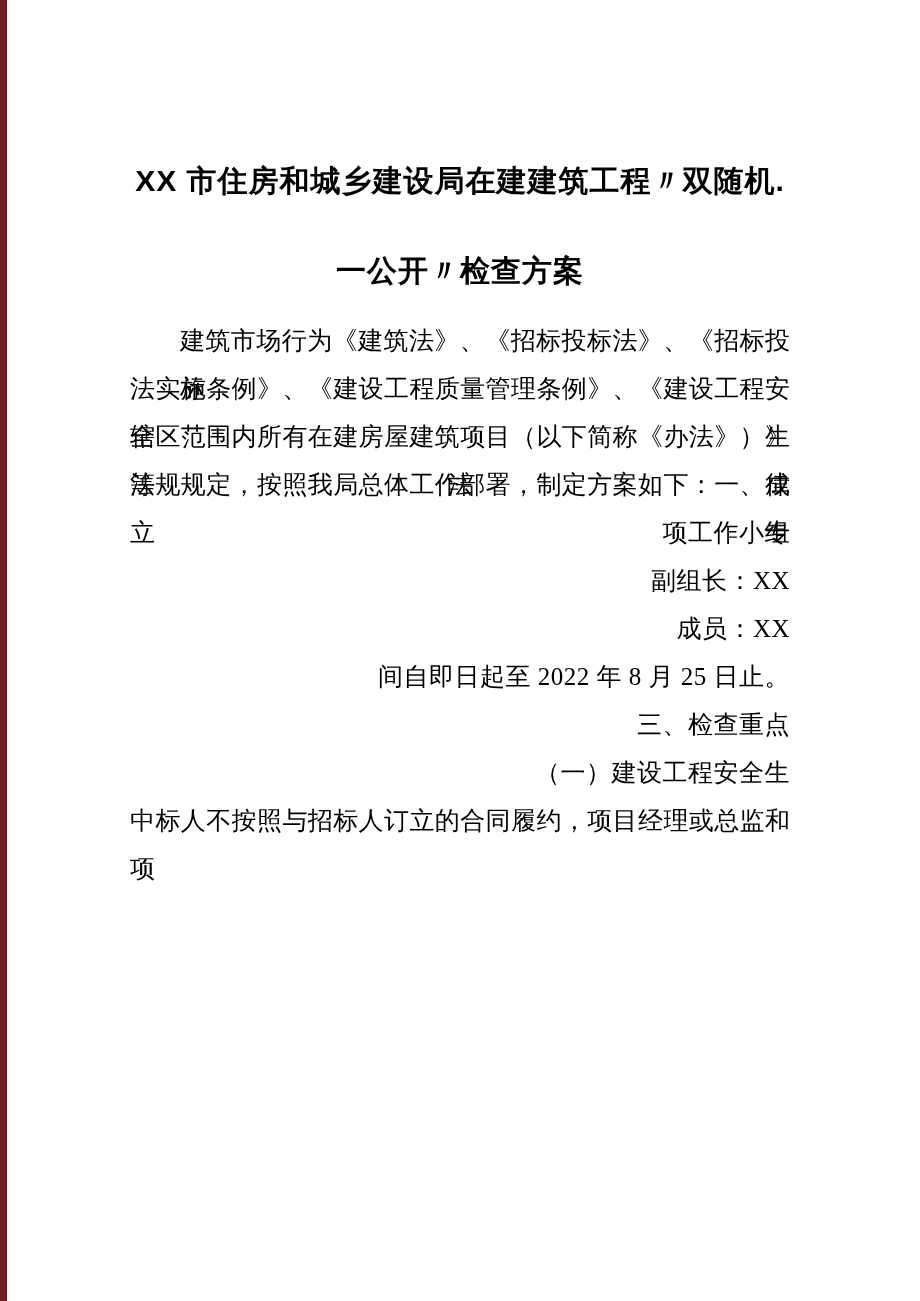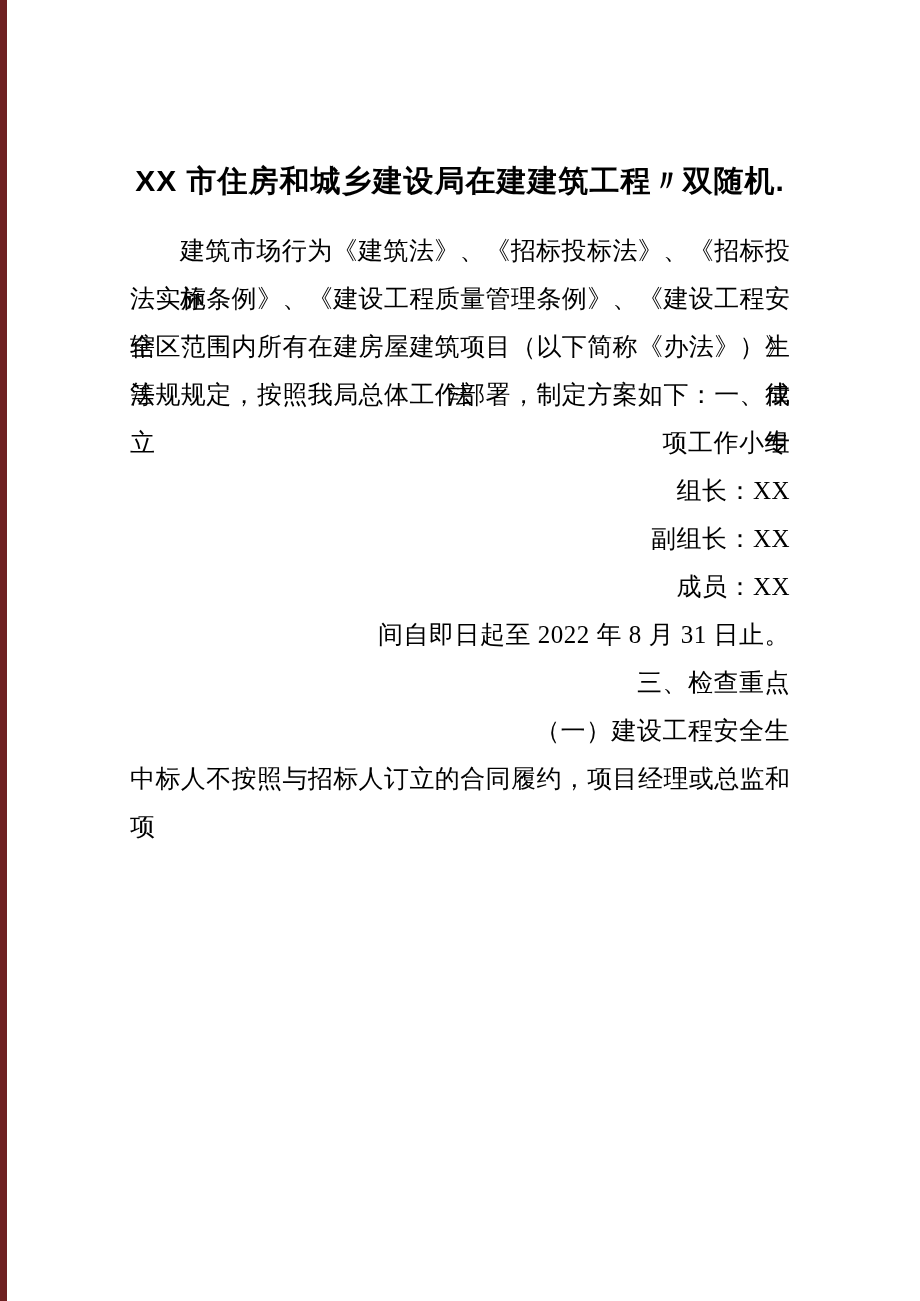--- a/index.html
+++ b/index.html
@@ -60,28 +60,28 @@
     letter-spacing: 0;
   }
 </style>
 </head>
 <body>
 
 <div class="page" style="background: rgb(255, 255, 255); color: rgb(0, 0, 0);">
   <div class="edge-bar" style="background: rgb(110, 32, 33);"></div>
   <div class="content">
     <h1 class="title l1">XX 市住房和城乡建设局在建建筑工程〃双随机.</h1>
+    <h1 class="title l2">一公开〃检查方案</h1>
     <div class="doc-body">
         <div class="text-line indent justify">建筑市场行为《建筑法》、《招标投标法》、《招标投标</div>
         <div class="text-line justify">法实施条例》、《建设工程质量管理条例》、《建设工程安全生</div>
         <div class="text-line justify">辖区范围内所有在建房屋建筑项目（以下简称《办法》）》等法律</div>
         <div class="text-line justify">法规规定，按照我局总体工作部署，制定方案如下：一、成立专</div>
         <div class="text-line">项工作小组</div>
-        <div class="text-line indent">组长：XX</div>
         <div class="text-line indent">副组长：XX</div>
         <div class="text-line indent">成员：XX</div>
-        <div class="text-line">间自即日起至 2022 年 8 月 31 日止。</div>
+        <div class="text-line">间自即日起至 2022 年 8 月 25 日止。</div>
         <div class="text-line indent">三、检查重点</div>
         <div class="text-line indent">（一）建设工程安全生</div>
         <div class="text-line justify">中标人不按照与招标人订立的合同履约，项目经理或总监和项</div>
       </div>
   </div>
 </div>
 
 </body></html>

